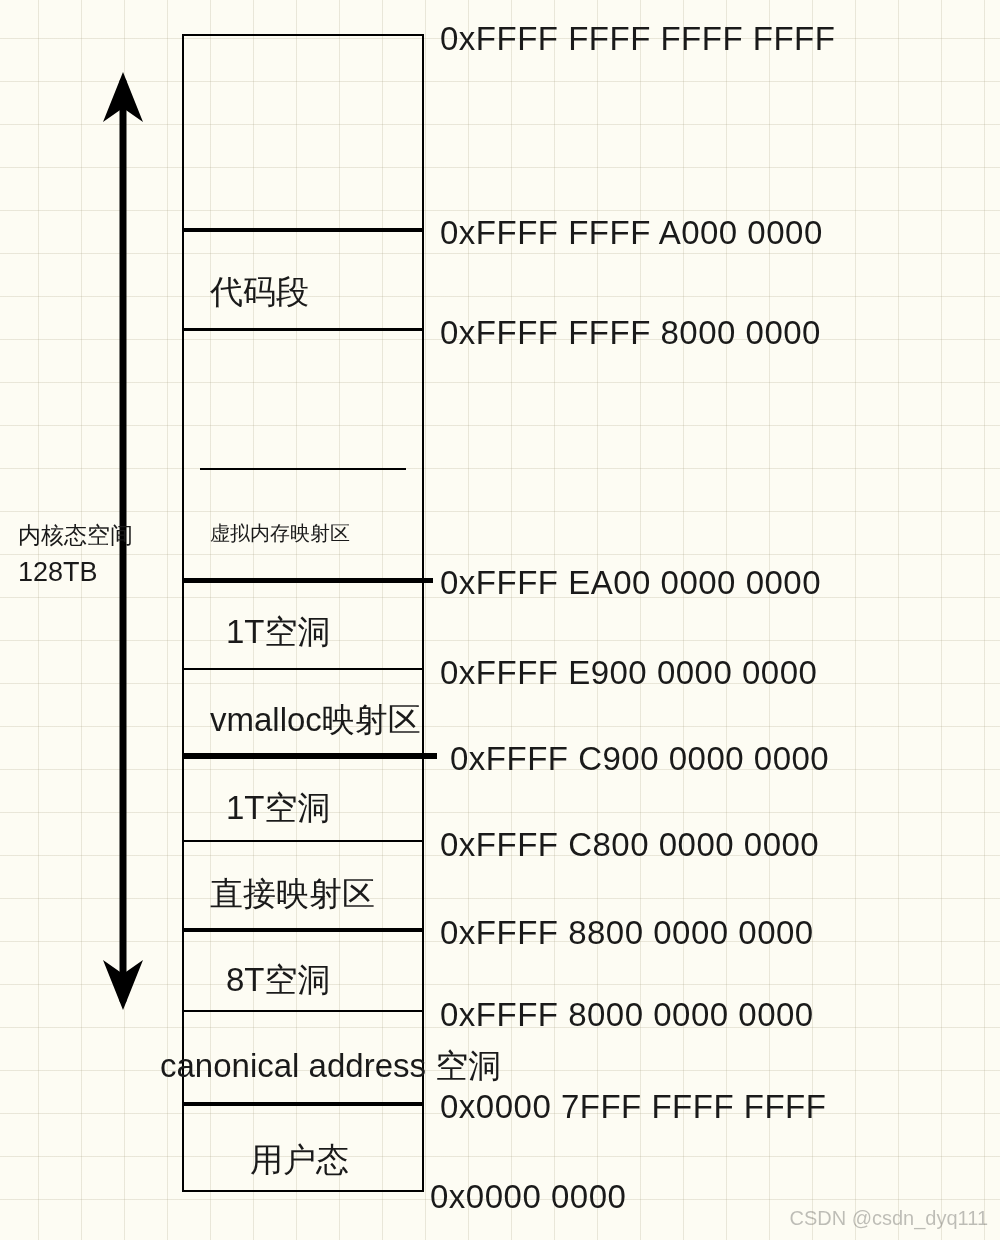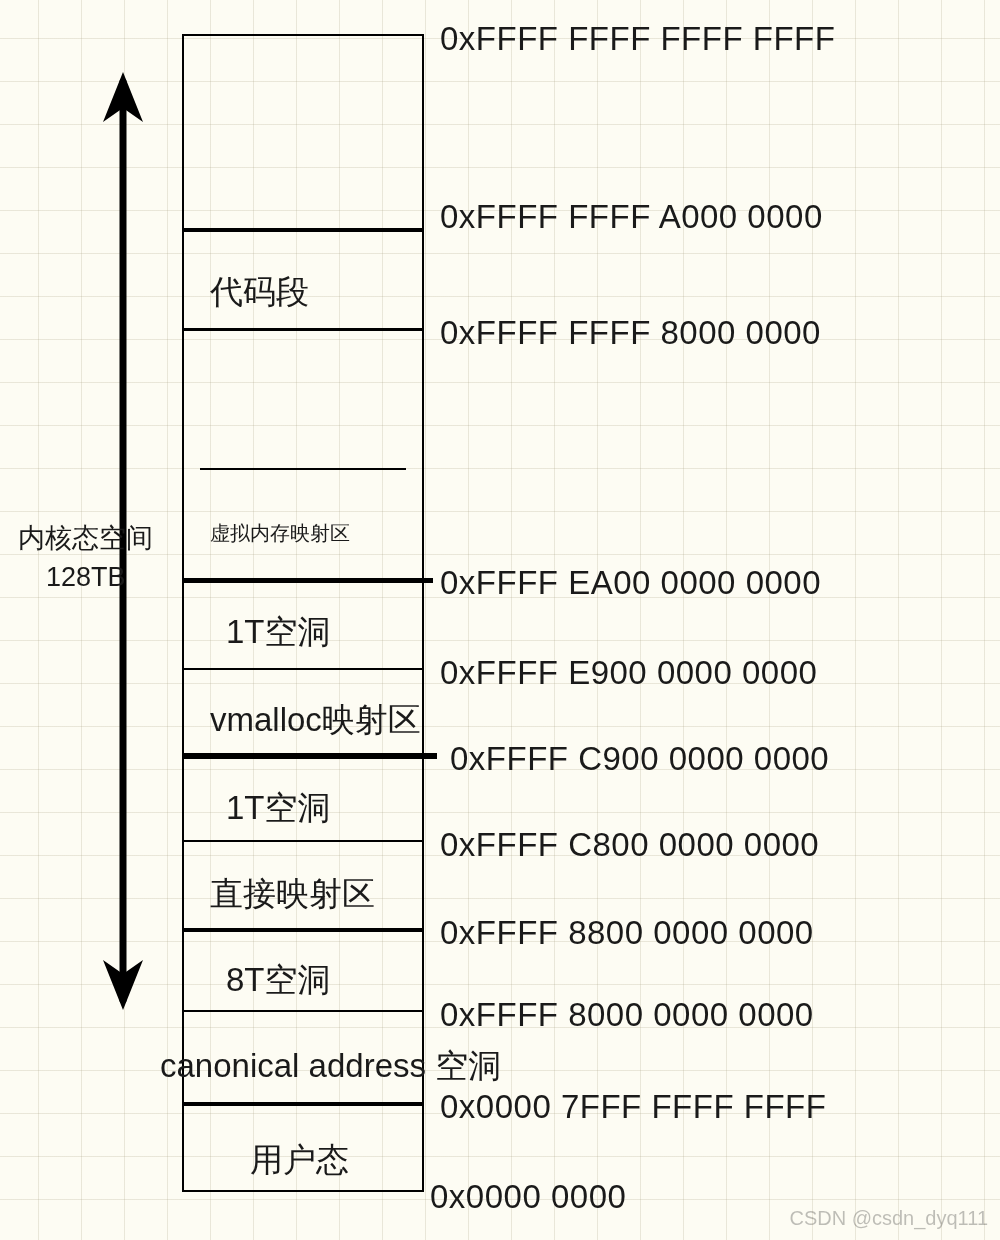--- a/index.html
+++ b/index.html
@@ -59,39 +59,39 @@
 
 <svg class="layer" width="1000" height="1240">
   <line x1="123" y1="82" x2="123" y2="1000" stroke="#000" stroke-width="7" stroke-linecap="round"></line>
 
   <path d="M123 72 L103 122 L123 108 L143 122 Z" fill="#000"></path>
 
   <path d="M123 1010 L103 960 L123 974 L143 960 Z" fill="#000"></path>
 </svg>
 
 <div class="layer" style="left:18px; top:520px;">
-  <div style="font-size:27px;">内核态空间</div>
-  <div style="font-size:27px; margin-top:6px;margin-left:28px;">128TB</div>
+  <div style="font-size:23px;">内核态空间</div>
+  <div style="font-size:27px; margin-top:6px;">128TB</div>
 </div>
 
 <div class="region-line" style="top:34px; height:2px;"></div>
 <div class="region-line" style="top:228px; height:4px;"></div>
 <div class="region-line" style="top:328px; height:3px;"></div>
 <div class="region-line" style="top:468px; height:2px; left:200px; width:206px;"></div>
 <div class="region-line" style="top:578px; height:5px; width:250px;"></div>
 <div class="region-line" style="top:668px; height:2px;"></div>
 <div class="region-line" style="top:753px; height:6px; width:254px;"></div>
 <div class="region-line" style="top:840px; height:2px;"></div>
 <div class="region-line" style="top:928px; height:4px;"></div>
 <div class="region-line" style="top:1010px; height:2px;"></div>
 <div class="region-line" style="top:1102px; height:4px;"></div>
 <div class="region-line" style="top:1190px; height:2px;"></div>
 
 <div class="addr-label" style="top:20px;">0xFFFF FFFF FFFF FFFF</div>
-<div class="addr-label" style="top:198px;text-align:right;">0xFFFF FFFF A000 0000</div>
+<div class="addr-label" style="top:214px;text-align:right;">0xFFFF FFFF A000 0000</div>
 <div class="addr-label" style="top:314px;">0xFFFF FFFF 8000 0000</div>
 <div class="addr-label" style="top:564px;">0xFFFF EA00 0000 0000</div>
 <div class="addr-label" style="top:654px;">0xFFFF E900 0000 0000</div>
 <div class="addr-label" style="top:740px; left:450px;">0xFFFF C900 0000 0000</div>
 <div class="addr-label" style="top:826px;">0xFFFF C800 0000 0000</div>
 <div class="addr-label" style="top:914px;">0xFFFF 8800 0000 0000</div>
 <div class="addr-label" style="top:996px;">0xFFFF 8000 0000 0000</div>
 <div class="addr-label" style="top:1088px;">0x0000 7FFF FFFF FFFF</div>
 <div class="addr-label" style="top:1178px; left:430px;">0x0000 0000</div>
 

